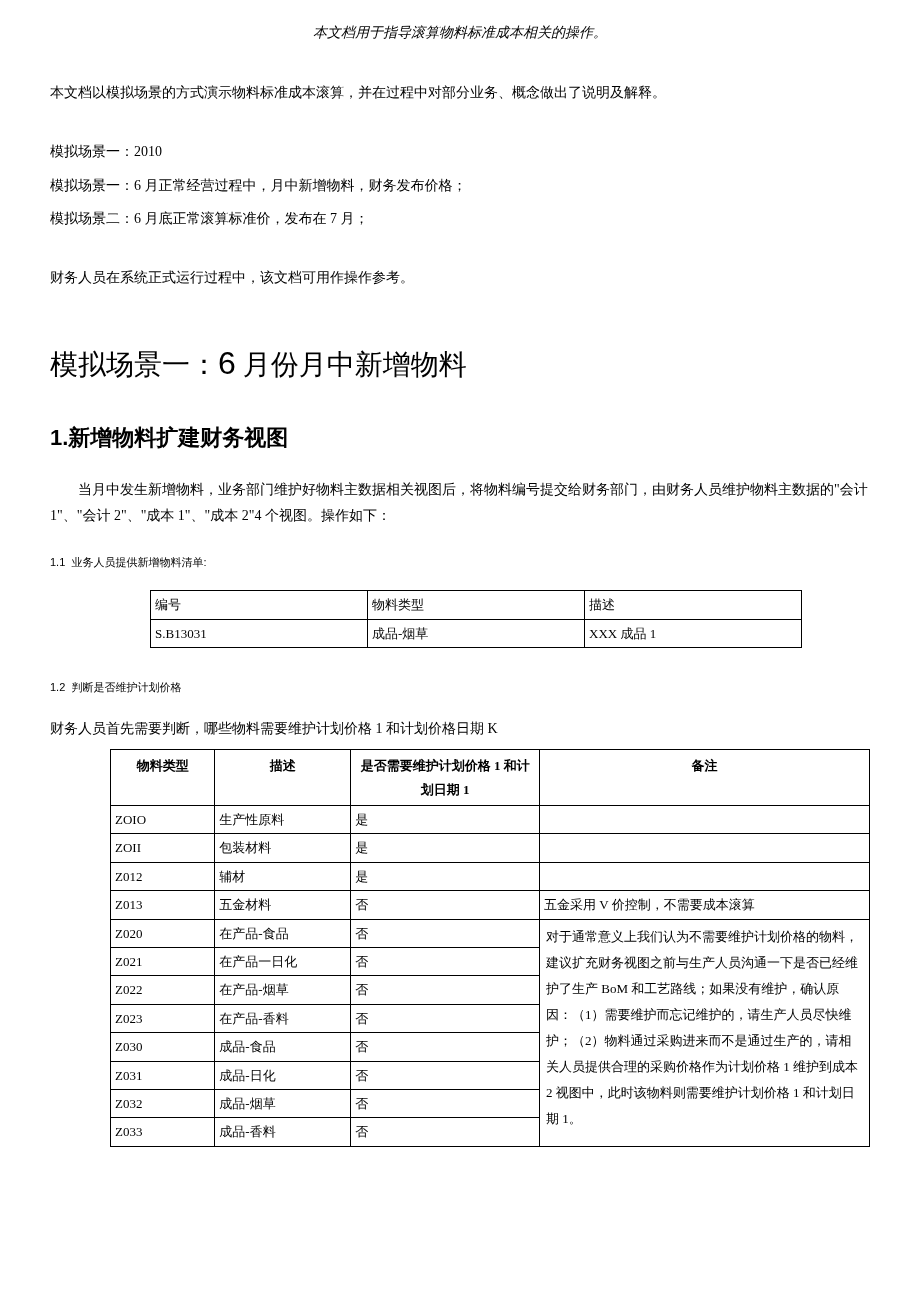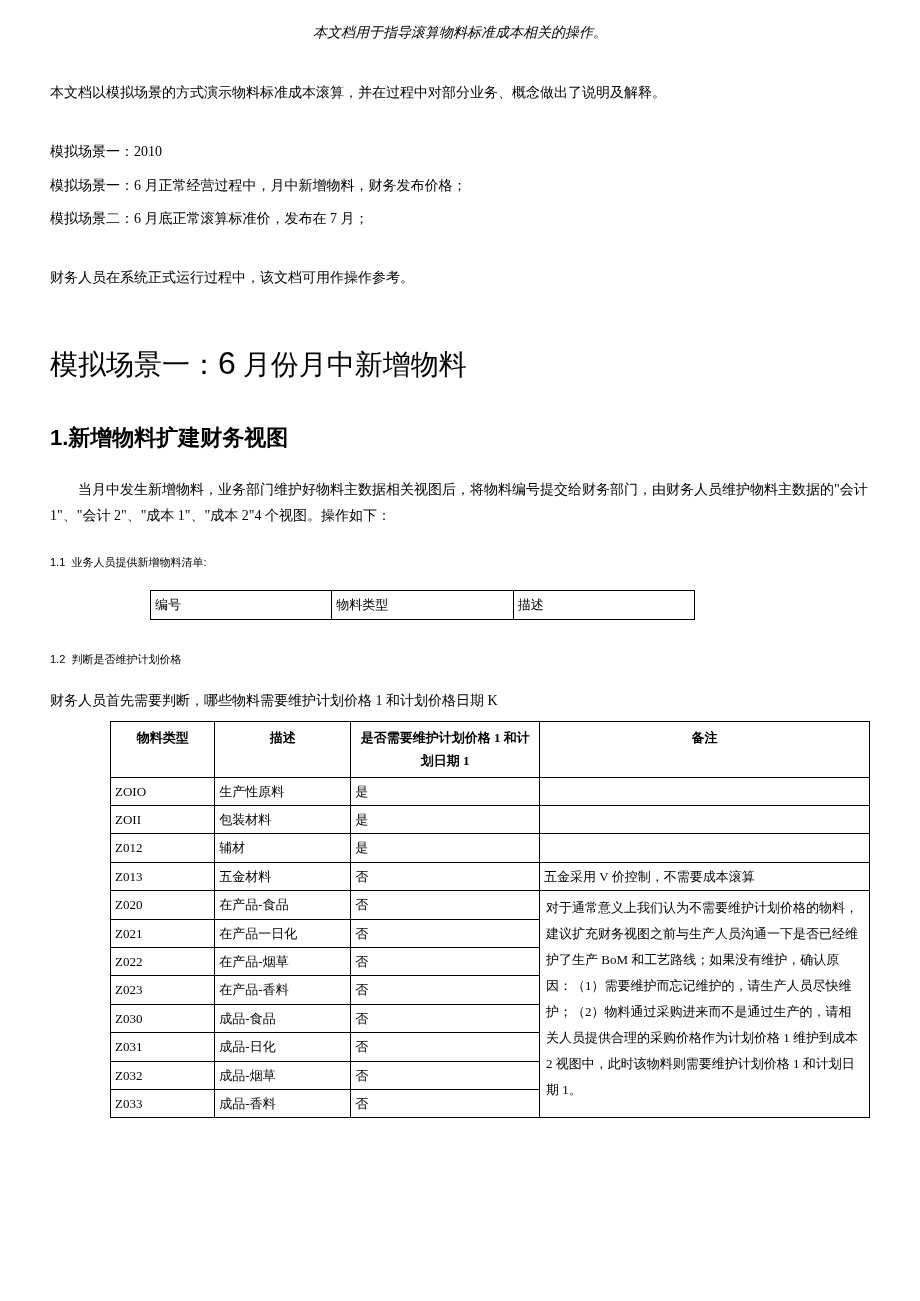--- a/index.html
+++ b/index.html
@@ -56,21 +56,21 @@
     td, th {
       border: 1px solid #000;
       padding: 2px 4px;
       font-size: 13px;
       text-align: left;
       vertical-align: top;
       font-weight: normal;
     }
     .table1 {
       margin-left: 100px;
-      width: 545px;
+      width: 652px;
     }
     .table1 td, .table1 th {
       width: 33%;
     }
     .table2 {
       margin-left: 60px;
       width: 760px;
     }
     .table2 th {
       text-align: center;
@@ -121,20 +121,25 @@
   <span>1.1</span>&nbsp;&nbsp;<span>业务人员提供新增物料清单:</span>
 </h3>
 
 <table class="table1">
   <tbody>
       <tr>
     <th>编号</th>
     <th>物料类型</th>
     <th>描述</th>
   </tr>
+  <tr>
+    <td>S.B13031</td>
+    <td>成品-烟草</td>
+    <td>XXX 成品 1</td>
+  </tr>
 </tbody>
   </table>
 
 <h3 class="section-heading-3">
   <span>1.2</span>&nbsp;&nbsp;<span>判断是否维护计划价格</span>
 </h3>
 
 <p class="para">财务人员首先需要判断，哪些物料需要维护计划价格 1 和计划价格日期 K</p>
 
 <table class="table2">

